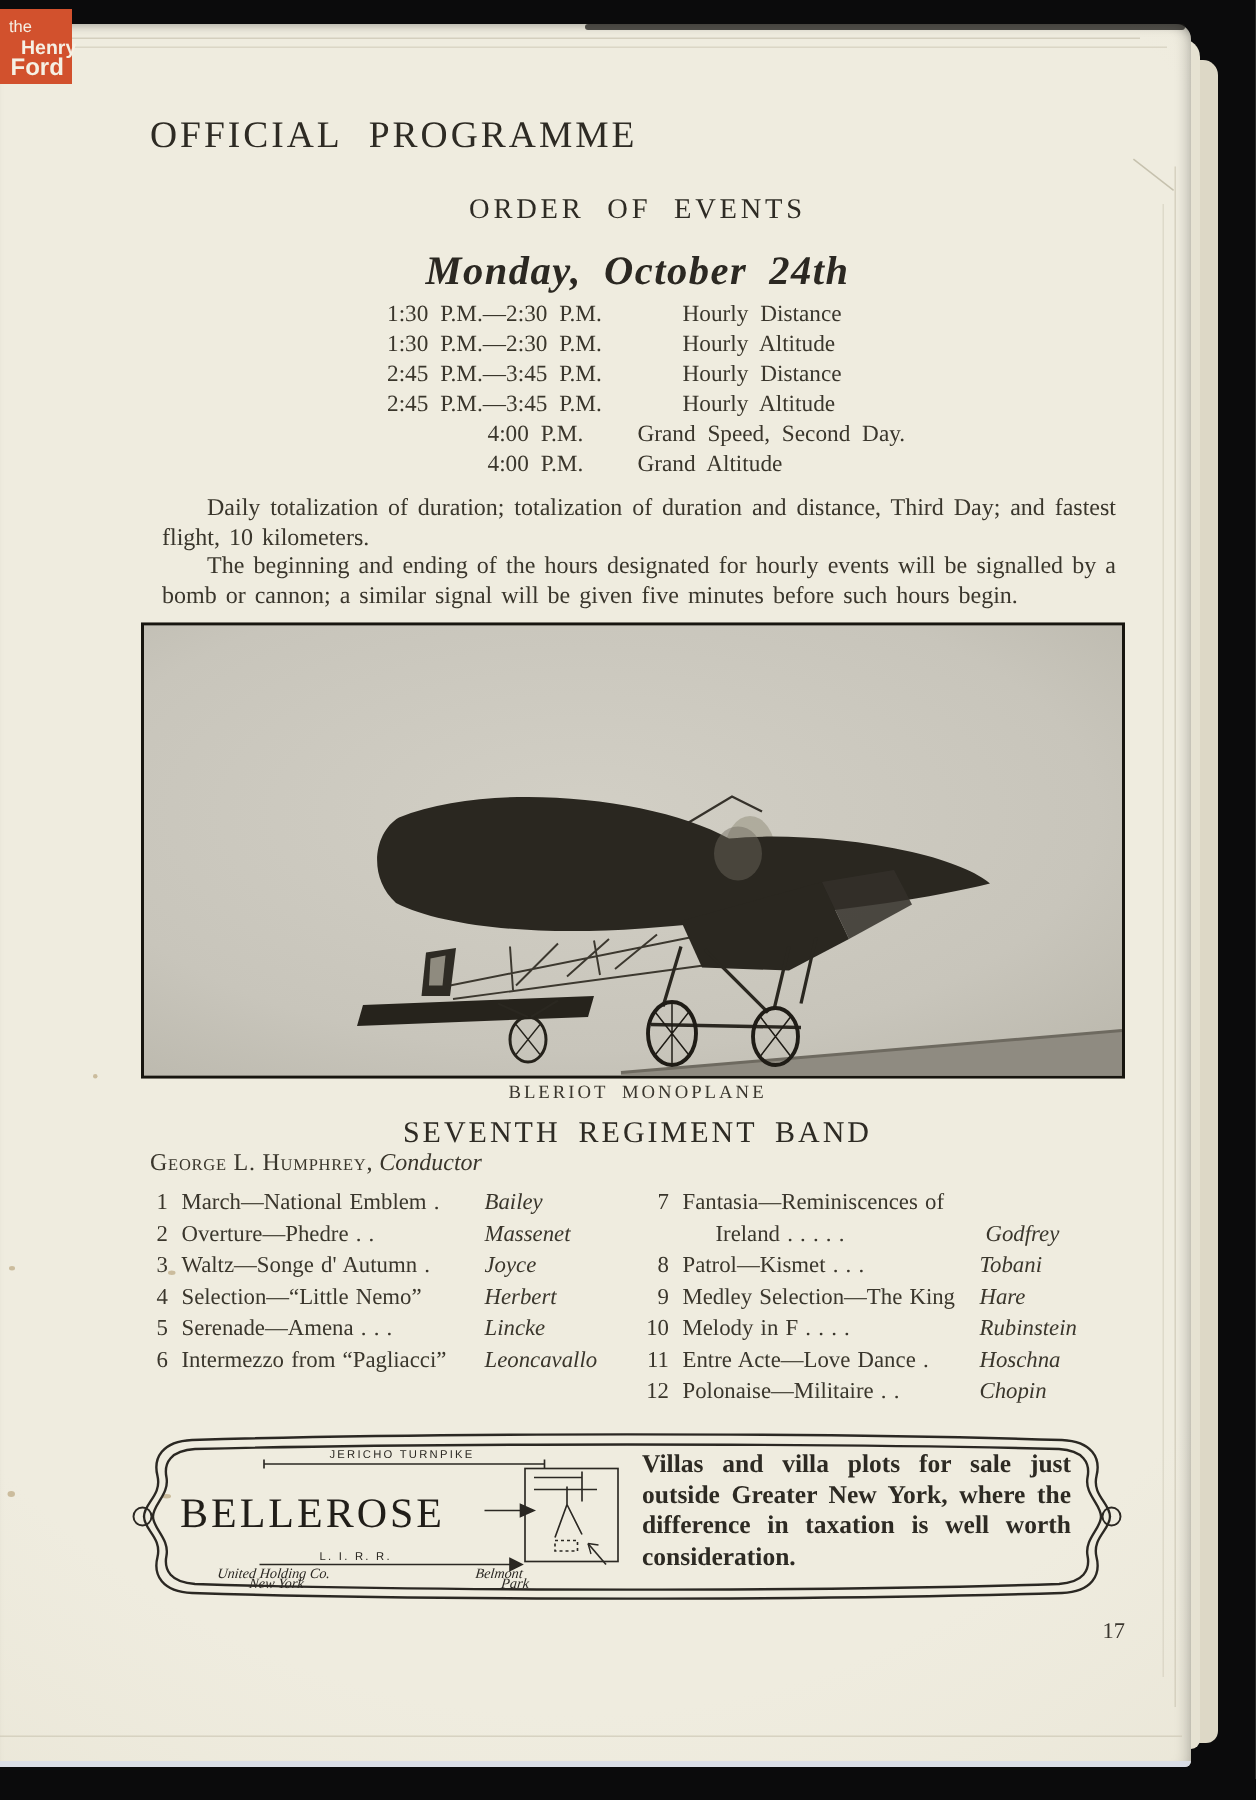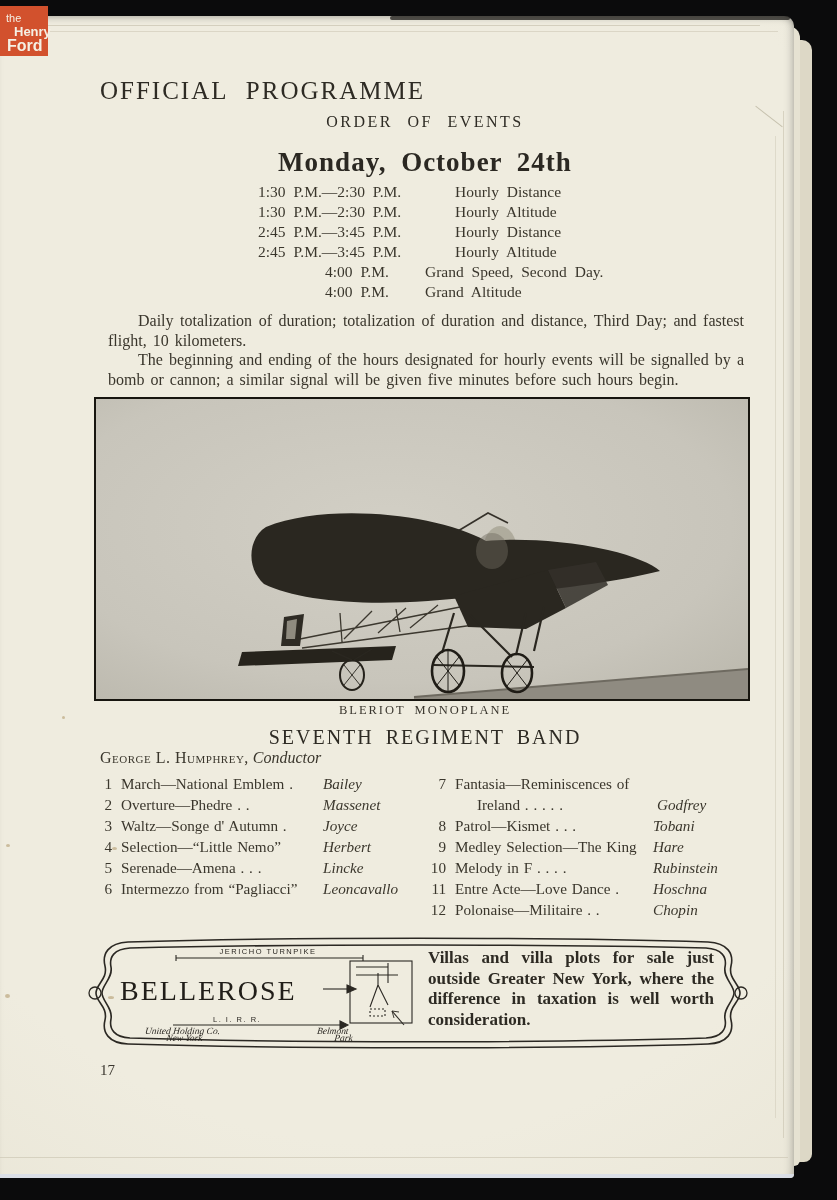--- a/index.html
+++ b/index.html
@@ -27,23 +27,23 @@
   .spot{position:absolute;border-radius:50%;background:rgba(150,118,58,.4);}
   
   .logo{position:absolute;left:0;top:6px;width:48px;height:50px;background:#d2512d;z-index:5;
         font-family:"Liberation Sans",sans-serif;color:#f5f0e4;line-height:1;}
   .logo .l-the{position:absolute;left:6px;top:7px;font-size:11px;}
   .logo .l-henry{position:absolute;left:14px;top:19px;font-size:13px;font-weight:bold;}
   .logo .l-ford{position:absolute;left:7px;top:32px;font-size:16px;font-weight:bold;}
   
   .content{position:absolute;left:100px;top:0;width:650px;}
   .h-title{padding-top:62px;font-size:25px;line-height:26px;letter-spacing:2px;word-spacing:10px;color:#2e2b24;}
-  .h-sub{margin-top:7px;text-align:center;font-size:16px;line-height:22px;letter-spacing:2.5px;word-spacing:8px;color:#2e2b24;}
+  .h-sub{margin-top:25px;text-align:center;font-size:19px;line-height:22px;letter-spacing:2.5px;word-spacing:8px;color:#2e2b24;}
   .h-note{margin-top:5px;text-align:center;font-size:14.5px;line-height:17px;word-spacing:4px;}
-  .h-date{margin-top:14px;text-align:center;font-size:27px;line-height:30px;font-weight:bold;letter-spacing:1px;word-spacing:7px;color:#2b2822;}
+  .h-date{margin-top:14px;text-align:center;font-size:27px;line-height:30px;font-weight:bold;font-style:italic;letter-spacing:1px;word-spacing:7px;color:#2b2822;}
   .schedule{margin-top:6px;font-size:15.5px;}
   .s-row{position:relative;height:20px;word-spacing:4px;}
   .s-time{position:absolute;left:158px;}
   .s-event{position:absolute;left:355px;}
   .s-row.indent .s-time{left:225px;}
   .s-row.indent .s-event{left:325px;}
   .paras{margin:8px 0 0 8px;width:636px;font-size:16px;line-height:19.5px;text-align:justify;word-spacing:2px;}
   .paras p{margin:0;text-indent:30px;}
   .photo{margin-top:8px;margin-left:-6px;width:652px;height:300px;border:2px solid #17150f;background:#c9c6bc;position:relative;}
   .photo svg{display:block;}
@@ -59,21 +59,21 @@
   .b-num{width:22px;text-align:right;padding-right:9px;flex:none;}
   .col-right .b-num{width:26px;}
   .b-title{width:202px;flex:none;word-spacing:1px;}
   .col-right .b-title{width:198px;}
   .b-row.cont .b-title{padding-left:22px;width:180px;}
   .b-comp{flex:1;font-style:italic;}
   .ad{position:relative;margin-top:12px;margin-left:-12px;width:660px;height:122px;}
   .ad-border{position:absolute;left:0;top:0;}
   .ad-map{position:absolute;left:30px;top:13px;width:300px;height:96px;}
   .ad-copy{position:absolute;left:340px;top:16px;width:286px;font-weight:bold;font-size:17px;line-height:20.5px;text-align:justify;color:#2d2a23;word-spacing:1px;}
-  .pgnum{margin-top:8px;text-align:left;font-size:15px;color:#3a362e;}
+  .pgnum{margin-top:8px;text-align:right;font-size:15px;color:#3a362e;}
 </style>
 </head>
 <body>
 
 <div class="stage">
   <div class="under-stack"></div>
   <div class="under-stack2"></div>
 
   <div class="paper">
     <div class="top-smudge"></div>

